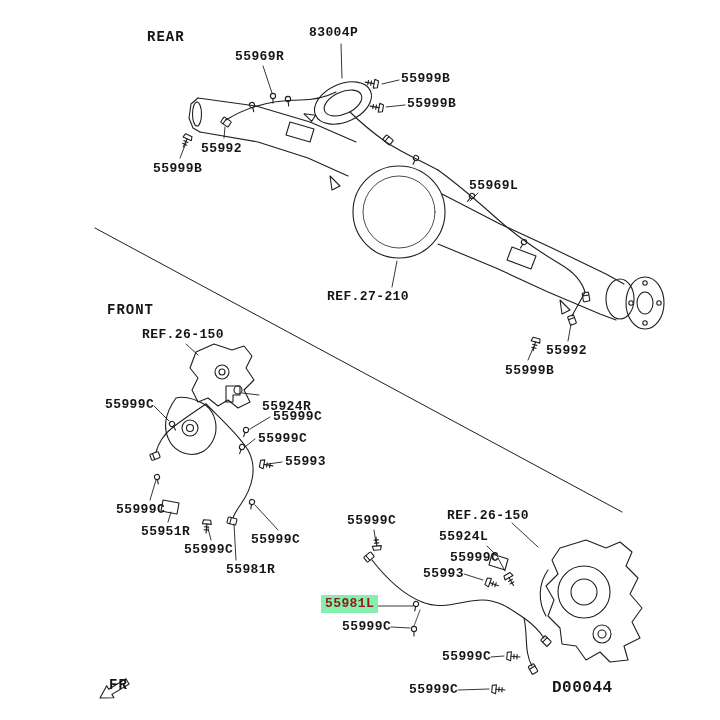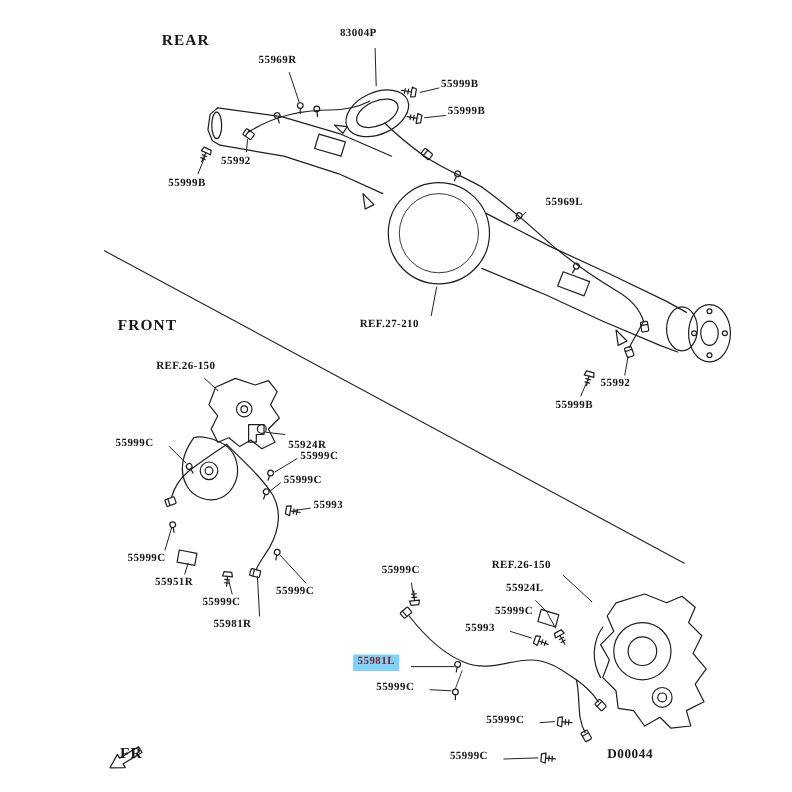--- a/index.html
+++ b/index.html
@@ -1,26 +1,26 @@
 <!DOCTYPE html>
 <html><head>
 <meta charset="utf-8">
 <style>
   html,body{margin:0;padding:0;background:#fff;}
   .stage{
     position:relative;width:720px;height:720px;background:#ffffff;overflow:hidden;
-    font-family:Liberation Serif, serif;
+    font-family:Liberation Mono, monospace;
   }
   .art{position:absolute;left:0;top:0;}
   .lbl{
-    position:absolute;font-weight:700;font-size:10px;letter-spacing:.4px;
+    position:absolute;font-weight:700;font-size:13px;letter-spacing:.4px;
     color:#161616;white-space:nowrap;line-height:1.25;cursor:default;
   }
   .lbl.sec{font-size:14px;letter-spacing:1px;}
-  .lbl.code{font-size:12px;font-weight:700;letter-spacing:.5px;}
+  .lbl.code{font-size:16px;font-weight:700;letter-spacing:.5px;}
   .lbl.hl{padding:1px 4px;}
 </style>
 </head>
 <body>
 
 <div class="stage">
 
   <svg class="art" width="720" height="720" viewBox="0 0 720 720">
     <defs>
       <g id="bolt">
@@ -189,48 +189,48 @@
         </g>
       </g>
 
       <g>
         <polygon points="100,698 113.9,697.8 111.9,694.4 129.1,684 125.9,678.8 108.7,689.2 106.7,685.8" fill="#ffffff"></polygon>
       </g>
     </g>
   </svg>
 
   <div class="lbl sec" style="left:147px;top:29px">REAR</div>
-  <div class="lbl sec" style="left:107px;top:288px">FRONT</div>
+  <div class="lbl sec" style="left:107px;top:302px">FRONT</div>
   <div class="lbl sec" style="left:109px;top:677px">FR</div>
   <div class="lbl code" style="left:552px;top:678px">D00044</div>
 
   <div class="lbl" style="left:309px;top:25px">83004P</div>
   <div class="lbl" style="left:235px;top:49px">55969R</div>
   <div class="lbl" style="left:401px;top:71px">55999B</div>
   <div class="lbl" style="left:407px;top:96px">55999B</div>
   <div class="lbl" style="left:201px;top:141px">55992</div>
   <div class="lbl" style="left:153px;top:161px">55999B</div>
-  <div class="lbl" style="left:496px;top:178px">55969L</div>
+  <div class="lbl" style="left:469px;top:178px">55969L</div>
   <div class="lbl" style="left:327px;top:289px">REF.27-210</div>
   <div class="lbl" style="left:546px;top:343px">55992</div>
   <div class="lbl" style="left:505px;top:363px">55999B</div>
   <div class="lbl" style="left:142px;top:327px">REF.26-150</div>
   <div class="lbl" style="left:262px;top:399px">55924R</div>
   <div class="lbl" style="left:105px;top:397px">55999C</div>
   <div class="lbl" style="left:273px;top:409px">55999C</div>
   <div class="lbl" style="left:258px;top:431px">55999C</div>
   <div class="lbl" style="left:285px;top:454px">55993</div>
   <div class="lbl" style="left:116px;top:502px">55999C</div>
   <div class="lbl" style="left:141px;top:524px">55951R</div>
   <div class="lbl" style="left:184px;top:542px">55999C</div>
   <div class="lbl" style="left:251px;top:532px">55999C</div>
-  <div class="lbl" style="left:194px;top:562px">55981R</div>
+  <div class="lbl" style="left:226px;top:562px">55981R</div>
   <div class="lbl" style="left:347px;top:513px">55999C</div>
   <div class="lbl" style="left:447px;top:508px">REF.26-150</div>
-  <div class="lbl" style="left:460px;top:529px">55924L</div>
+  <div class="lbl" style="left:439px;top:529px">55924L</div>
   <div class="lbl" style="left:450px;top:550px">55999C</div>
   <div class="lbl" style="left:423px;top:566px">55993</div>
-  <div class="lbl hl" style="left: 321px; top: 595px; background: #7dd3fc; color: rgb(140, 26, 26);">55981L</div>
+  <div class="lbl hl" style="left: 321px; top: 595px; background: #86efac; color: rgb(140, 26, 26);">55981L</div>
   <div class="lbl" style="left:342px;top:619px">55999C</div>
   <div class="lbl" style="left:442px;top:649px">55999C</div>
   <div class="lbl" style="left:409px;top:682px">55999C</div>
 
 </div>
 
 </body></html>

